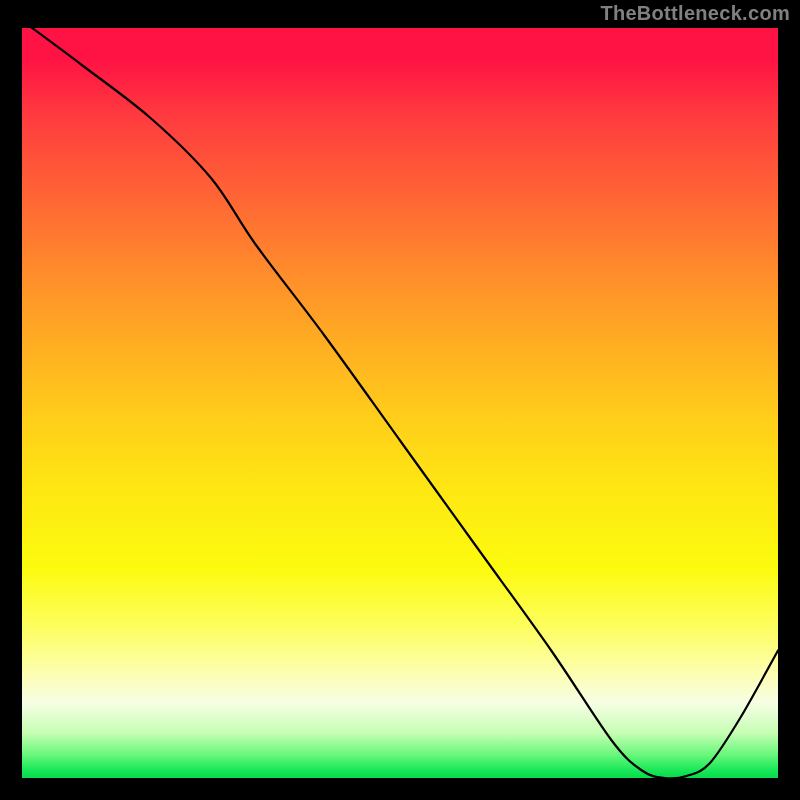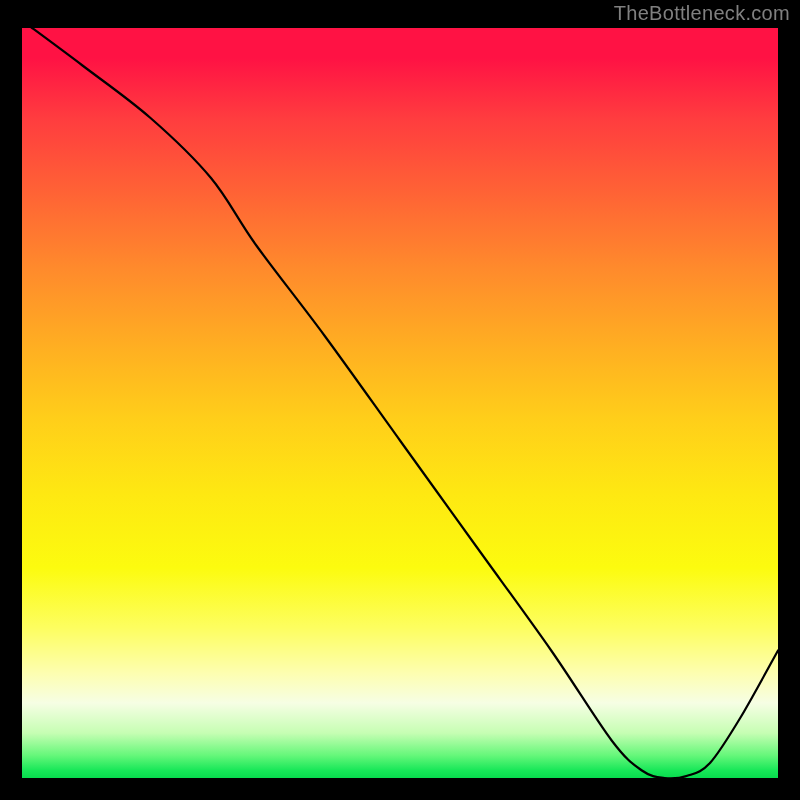--- a/index.html
+++ b/index.html
@@ -10,21 +10,21 @@
     font-family: Arial, Helvetica, sans-serif;
     position: relative;
     overflow: hidden;
   }
   .source-label {
     position: absolute;
     top: 2px;
     right: 10px;
     color: #808080;
     font-size: 20px;
-    font-weight: normal;
+    font-weight: bold;
     letter-spacing: 0.3px;
     z-index: 5;
   }
   .plot-area {
     position: absolute;
     left: 22px;
     top: 28px;
     width: 756px;
     height: 750px;
     background: linear-gradient(

